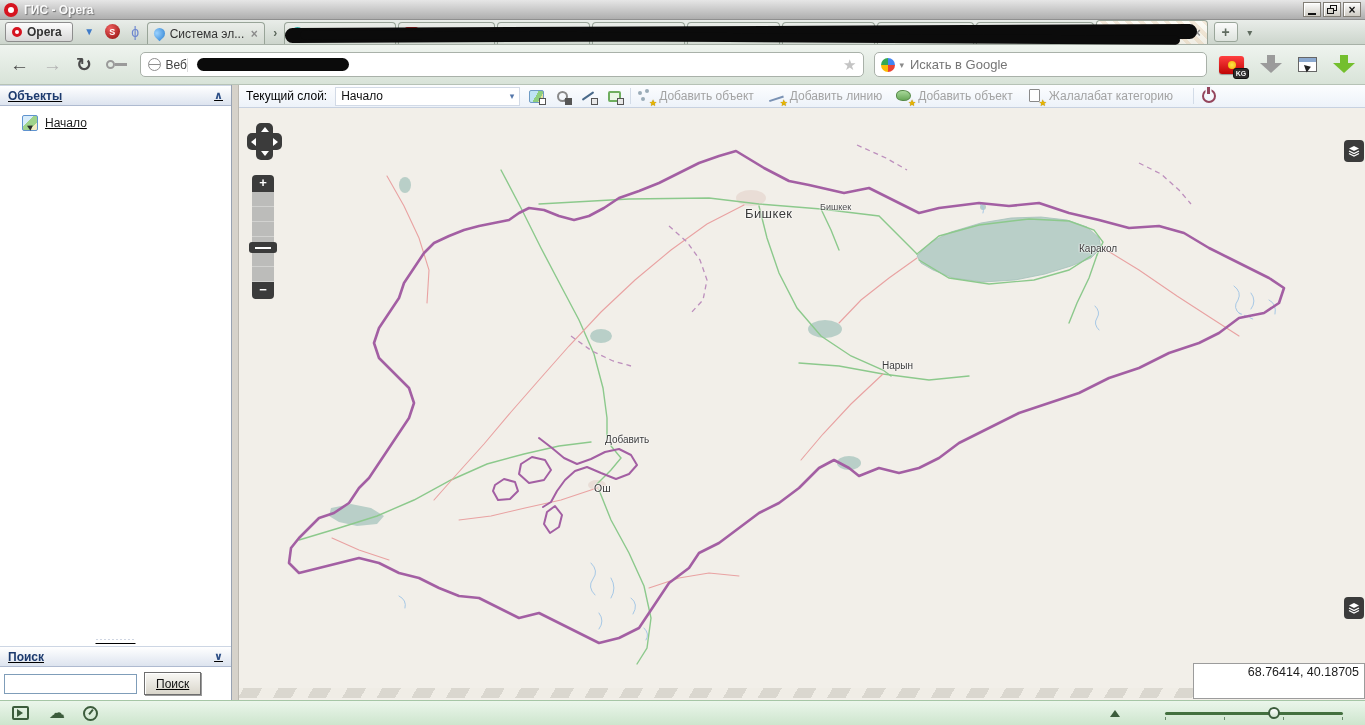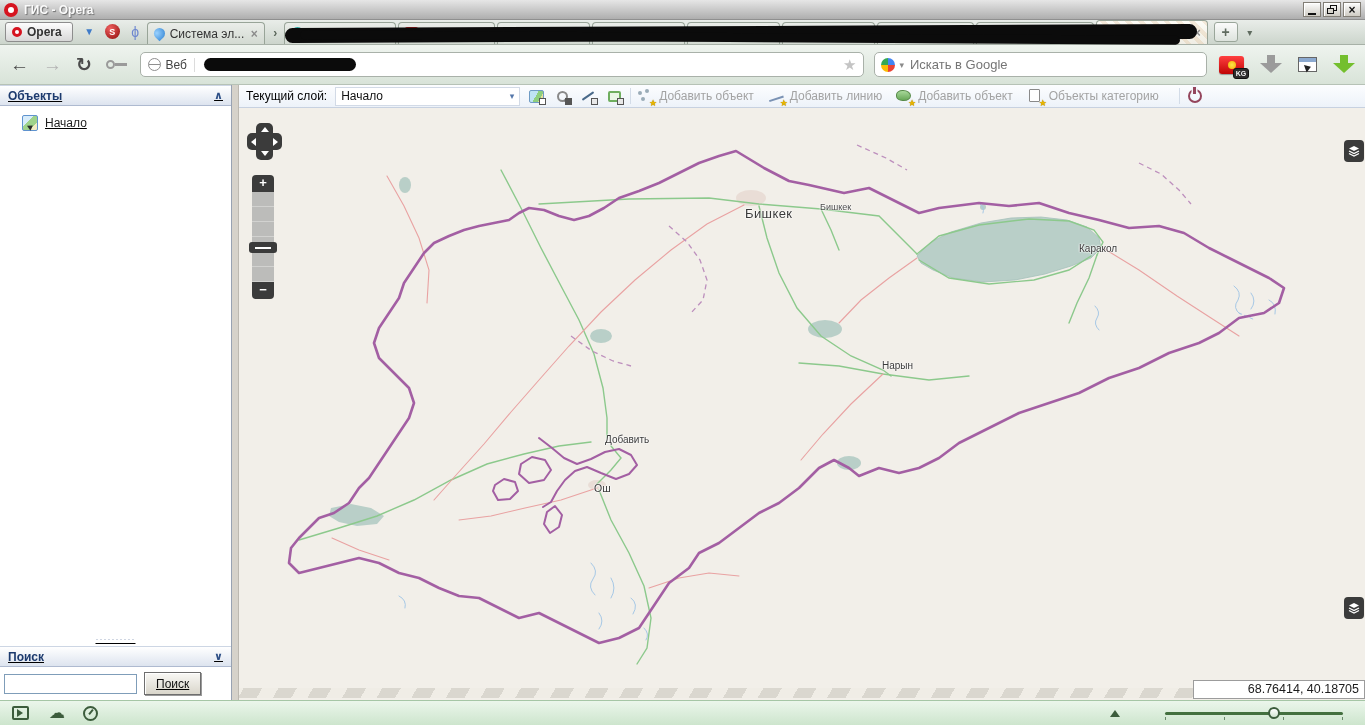--- a/index.html
+++ b/index.html
@@ -65,21 +65,21 @@
     border-bottom:1px solid #b6c2b6; display:flex; align-items:center; padding:0 10px; }
   .nav-ico { font-size:19px; font-weight:bold; color:#4b4b4b; margin-right:14px; line-height:1; }
   .nav-ico.disabled { color:#b3b3b3; }
   .key-icon { position:relative; width:22px; height:10px; margin-right:12px; }
   .key-icon i { position:absolute; left:0; top:0; width:9px; height:9px; border:2.5px solid #9a9a9a; border-radius:50%; display:block;}
   .key-icon u { position:absolute; left:9px; top:3px; width:12px; height:3px; background:#9a9a9a; display:block;}
   .url-field { width:738px; height:25px; background:#fff; border:1px solid #a9b1a9; border-radius:5px;
     display:flex; align-items:center; padding:0 7px; }
   .globe { width:13px; height:13px; border:1.5px solid #8f8f8f; border-radius:50%;
     background:linear-gradient(#fff 5px,#8f8f8f 5px,#8f8f8f 6.5px,#fff 6.5px); margin-right:5px;}
-  .web-label { font-size:12px; color:#444; padding-right:7px; border-right:1px solid #dcdcdc; }
+  .web-label { font-size:12px; color:#444; padding-right:0; border-right:1px solid #dcdcdc; }
   .url-redaction { width:152px; height:13px; background:#0b0b0b; border-radius:7px; margin-left:9px; }
   .star { margin-left:auto; color:#c4c4c4; font-size:15px; }
   .search-field { width:338px; height:25px; background:#fff; border:1px solid #a9b1a9; border-radius:5px;
     display:flex; align-items:center; padding:0 6px; margin-left:10px; }
   .gicon { width:14px; height:14px; border-radius:50%;
     background:conic-gradient(#4285f4 0 25%, #ea4335 25% 50%, #fbbc05 50% 75%, #34a853 75% 100%); }
   .gcaret { color:#8a8a8a; font-size:9px; margin:0 6px 0 4px; }
   .gsearch-input { border:none; outline:none; background:transparent; font-size:13px; color:#9d9d9d; width:250px;
     font-family:"Liberation Sans","DejaVu Sans",sans-serif;}
   .kg-flag { width:26px; height:18px; margin-left:12px; border-radius:3px; position:relative;
@@ -174,21 +174,21 @@
   .zplus { border-radius:4px 4px 0 0; } .zminus { border-radius:0 0 4px 4px; }
   .ztrack { height:90px; background:repeating-linear-gradient(#bcbcba 0 14px, #d2d2d0 14px 15px);
     position:relative; }
   .zhandle { position:absolute; left:-3px; top:50px; width:28px; height:11px; background:#3b3b3b;
     border-radius:3px; display:flex; align-items:center; justify-content:center; }
   .zhandle i { width:16px; height:2px; background:#fff; display:block;}
   .layers-btn { position:absolute; right:1px; width:20px; height:22px; background:#3b3b3b;
     border-radius:4px; display:flex; align-items:center; justify-content:center; }
   .map-strip { position:absolute; left:0; right:0; bottom:2px; height:10px;
     background:repeating-linear-gradient(-60deg,#dad7cf 0 16px, #f0ede6 16px 30px); }
-  .coords { position:absolute; right:0; bottom:1px; width:172px; height:19px; background:#fff;
+  .coords { position:absolute; right:0; bottom:1px; width:172px; height:36px; background:#fff;
     border:1px solid #9c9c9c; font-size:12.5px; color:#1c1c1c; text-align:right; padding:1px 5px; }
   
   .statusbar { height:25px; background:linear-gradient(#ebf6eb,#cde5cd); border-top:1px solid #a6c6a6;
     display:flex; align-items:center; padding:0 12px; }
   .sb-panel { width:17px; height:14px; border:2px solid #3c5c3c; border-radius:2px; position:relative; }
   .sb-panel i { position:absolute; left:3px; top:1px; width:0; height:0; display:block;
     border:4px solid transparent; border-left:6px solid #3c5c3c; }
   .sb-cloud { margin-left:20px; color:#3c5c3c; font-size:16px; line-height:1; }
   .sb-turbo { margin-left:18px; width:15px; height:15px; border:2px solid #3c5c3c; border-radius:50%; position:relative;}
   .sb-turbo i { position:absolute; left:5px; top:1px; width:2px; height:6px; background:#3c5c3c;
@@ -395,21 +395,21 @@
             <span class="ic-blob"></span>
             <span class="star-badge">★</span>
           </span>
         <span>Добавить объект</span>
       </div>
       <div class="tb-btn">
         <span class="icw">
             <span class="ic-page"></span>
             <span class="star-badge">★</span>
           </span>
-        <span>Объекты категорию</span>
+        <span>Жалалабат категорию</span>
       </div>
       <div class="tb-sep"></div>
       <div class="power-icon">
           <i></i>
         </div>
     </div>
 
     <div class="map">
       <svg class="basemap" width="1125" height="592" viewBox="0 0 1125 592">
 

